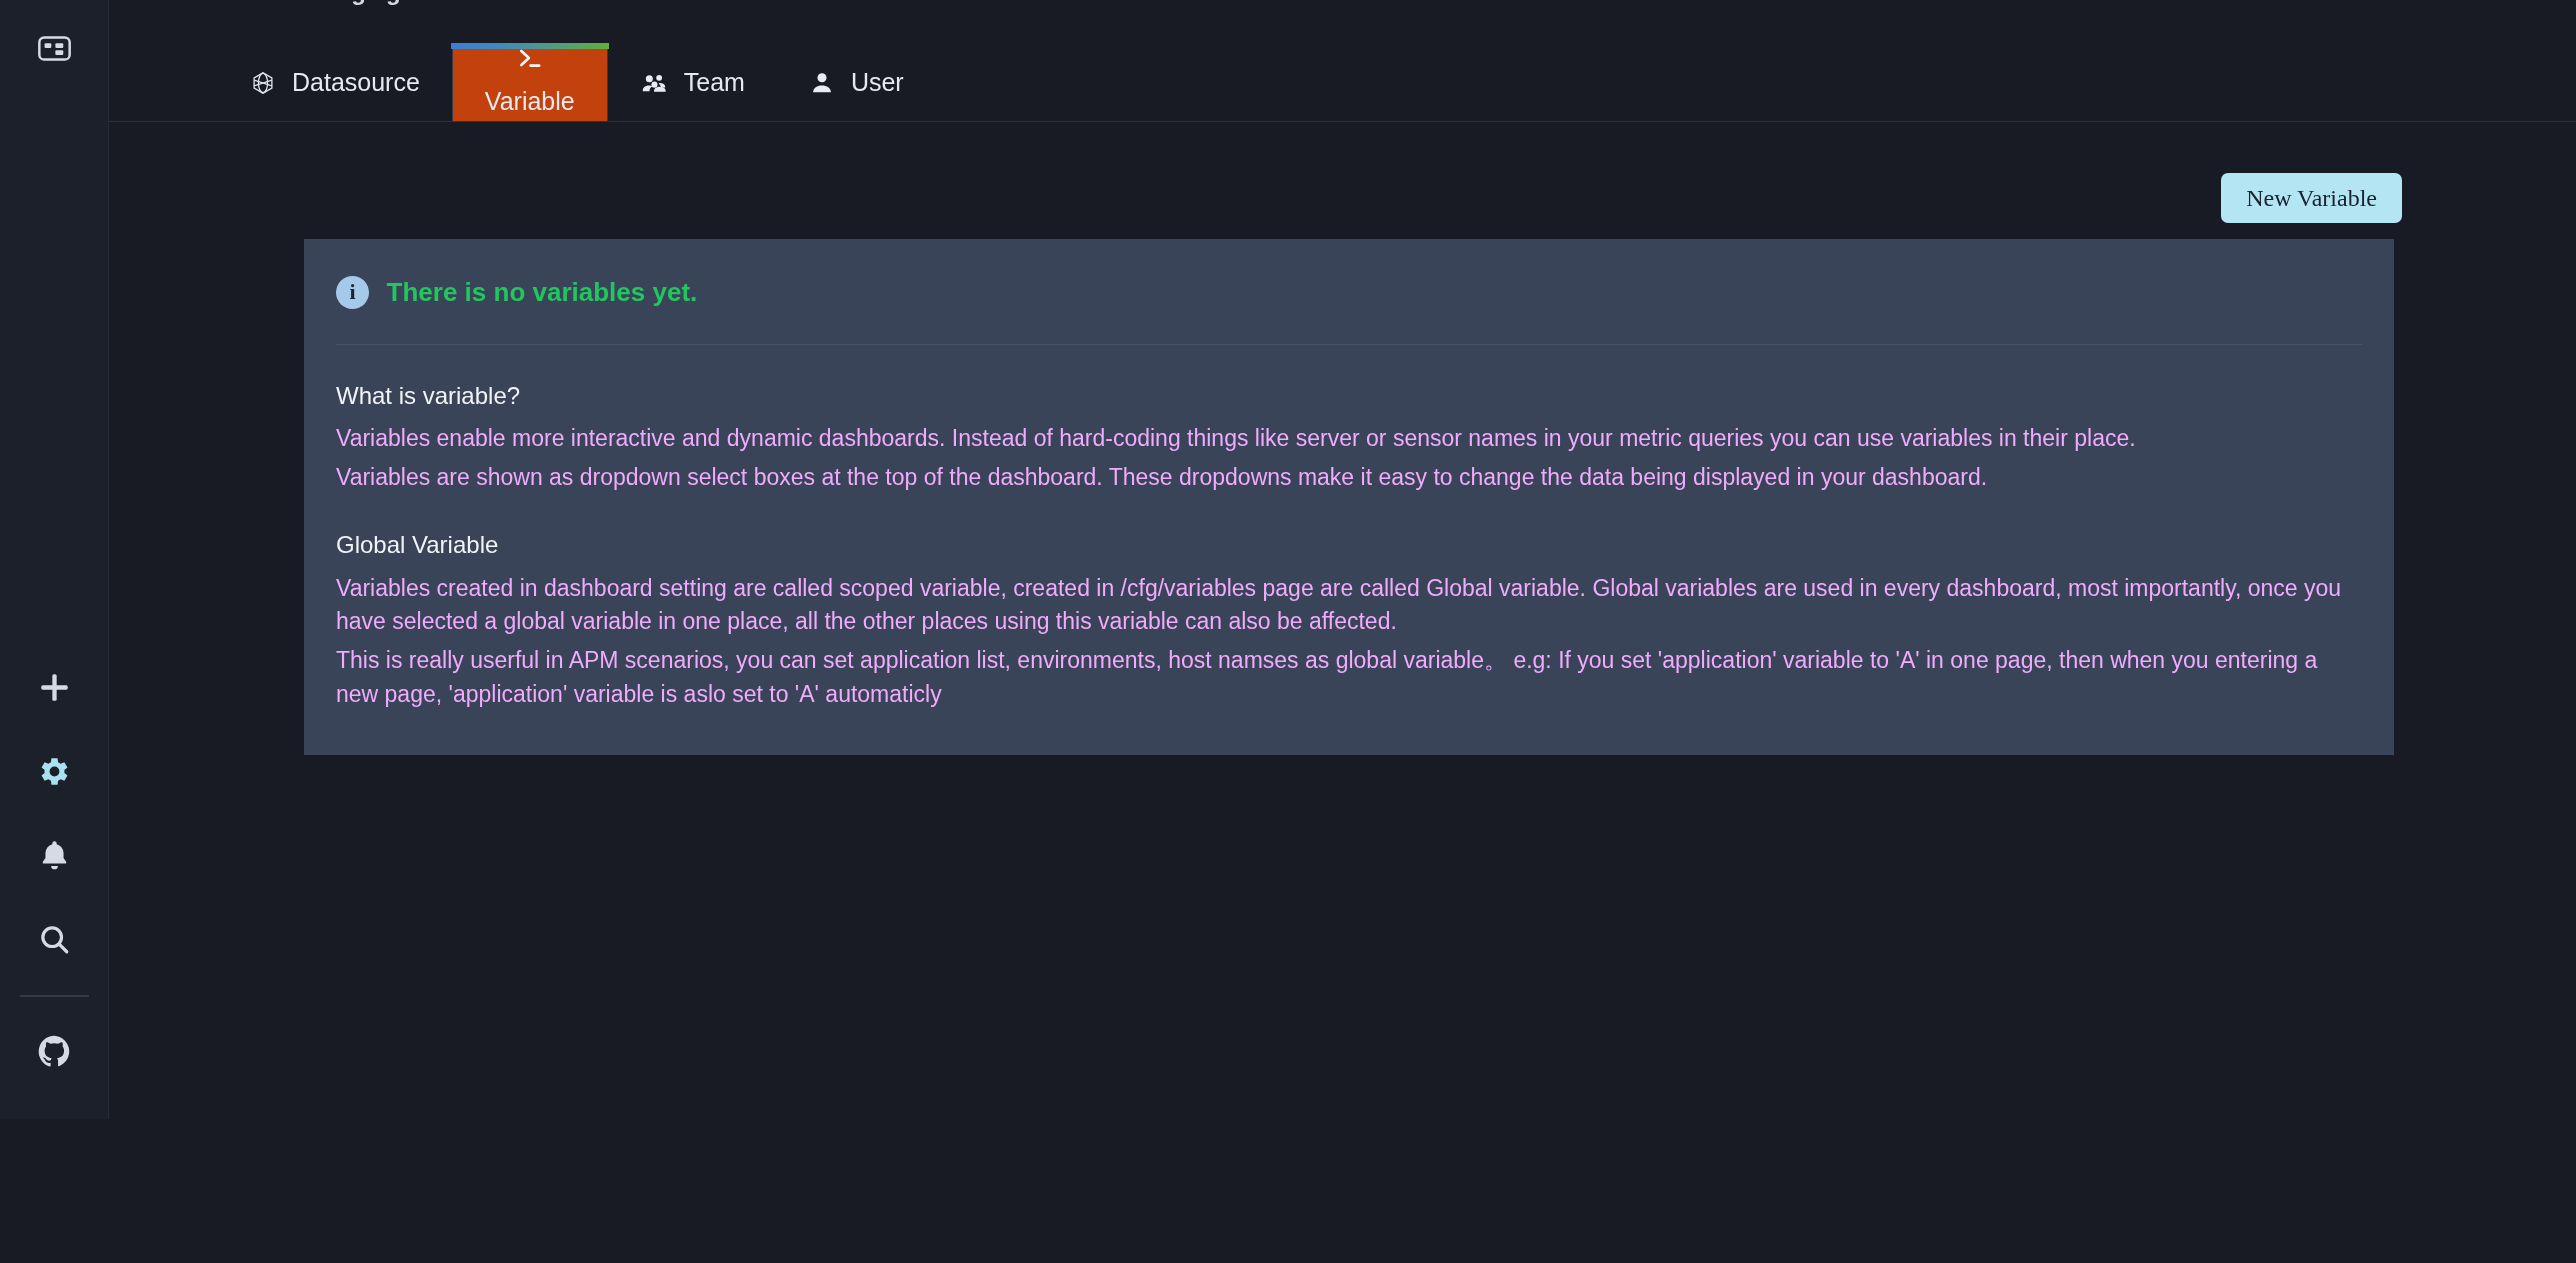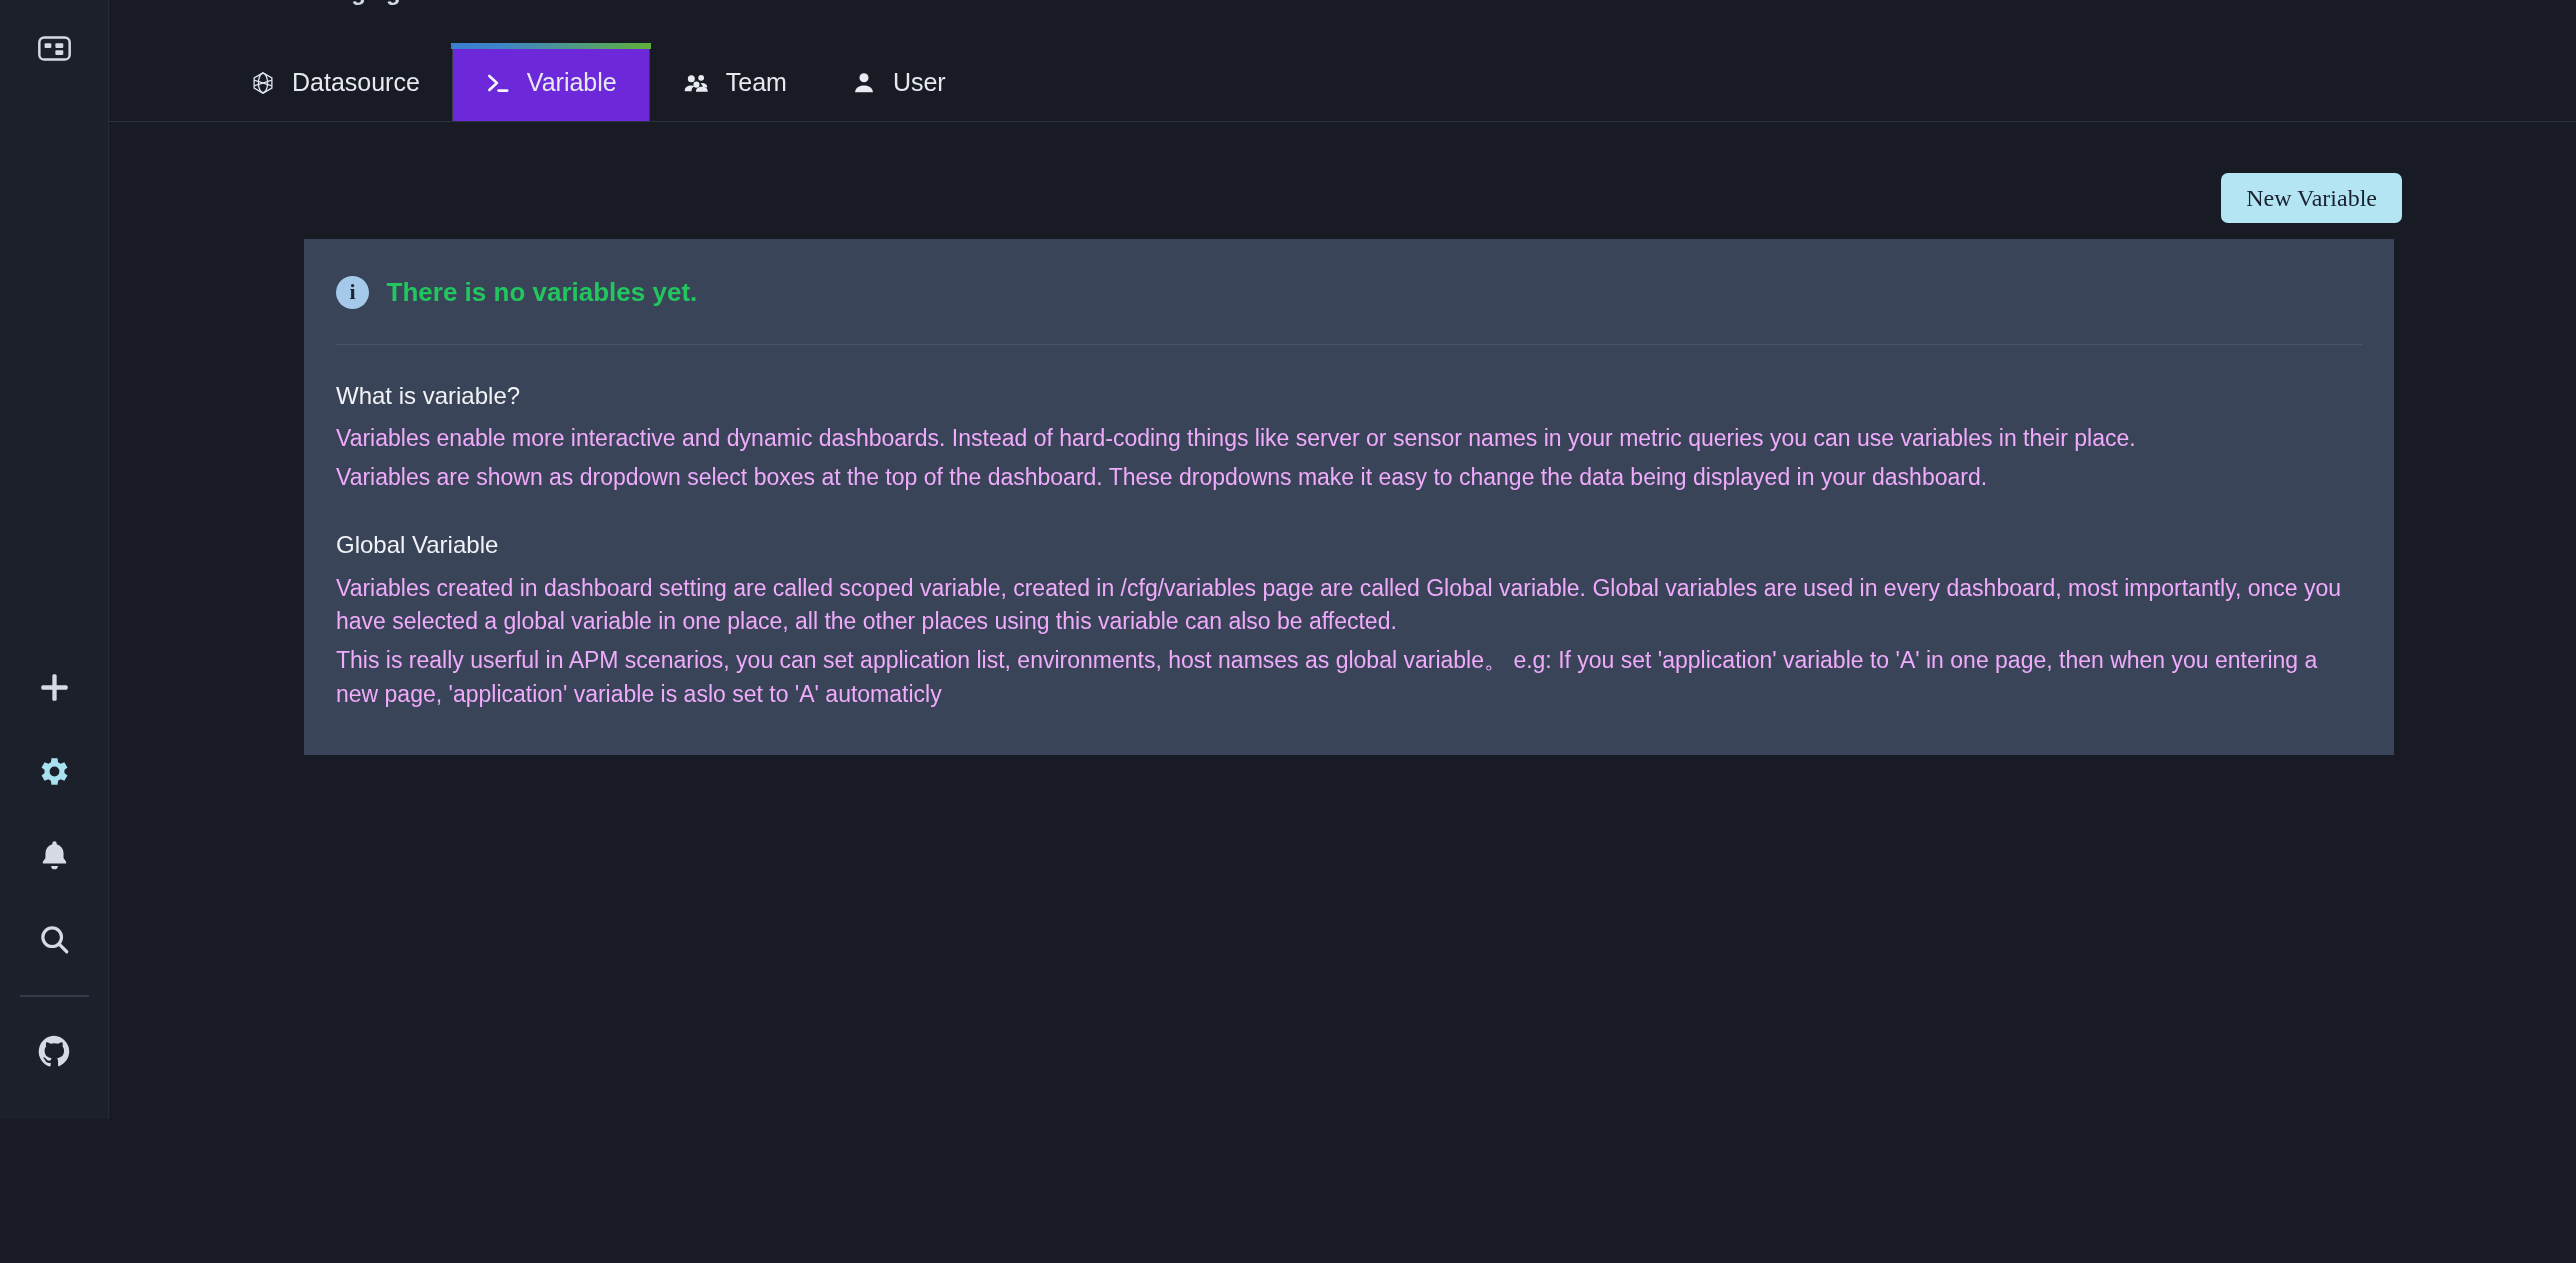--- a/index.html
+++ b/index.html
@@ -109,23 +109,24 @@
     padding: 0 32px;
     font-size: 25px;
     color: #e6e9f0;
     cursor: pointer;
     position: relative;
     background: transparent;
     border: none;
     font-family: "Liberation Sans", sans-serif;
   }
   .tab.active {
-    background: #6d28d9;
+    background: #c2410c;
     border-left: 1.8px solid #343a49;
     border-right: 1.8px solid #343a49;
+    flex-direction: column;
   }
   .tab.active::before {
     content: "";
     position: absolute;
     top: -1.8px; left: -1.8px; right: -1.8px;
     height: 6.2px;
     background: linear-gradient(90deg, #3b7fd0 0%, #3f85c6 25%, #4f9a86 62%, #5fb03a 100%);
   }
   .tab-icon { display: flex; align-items: center; }
 

